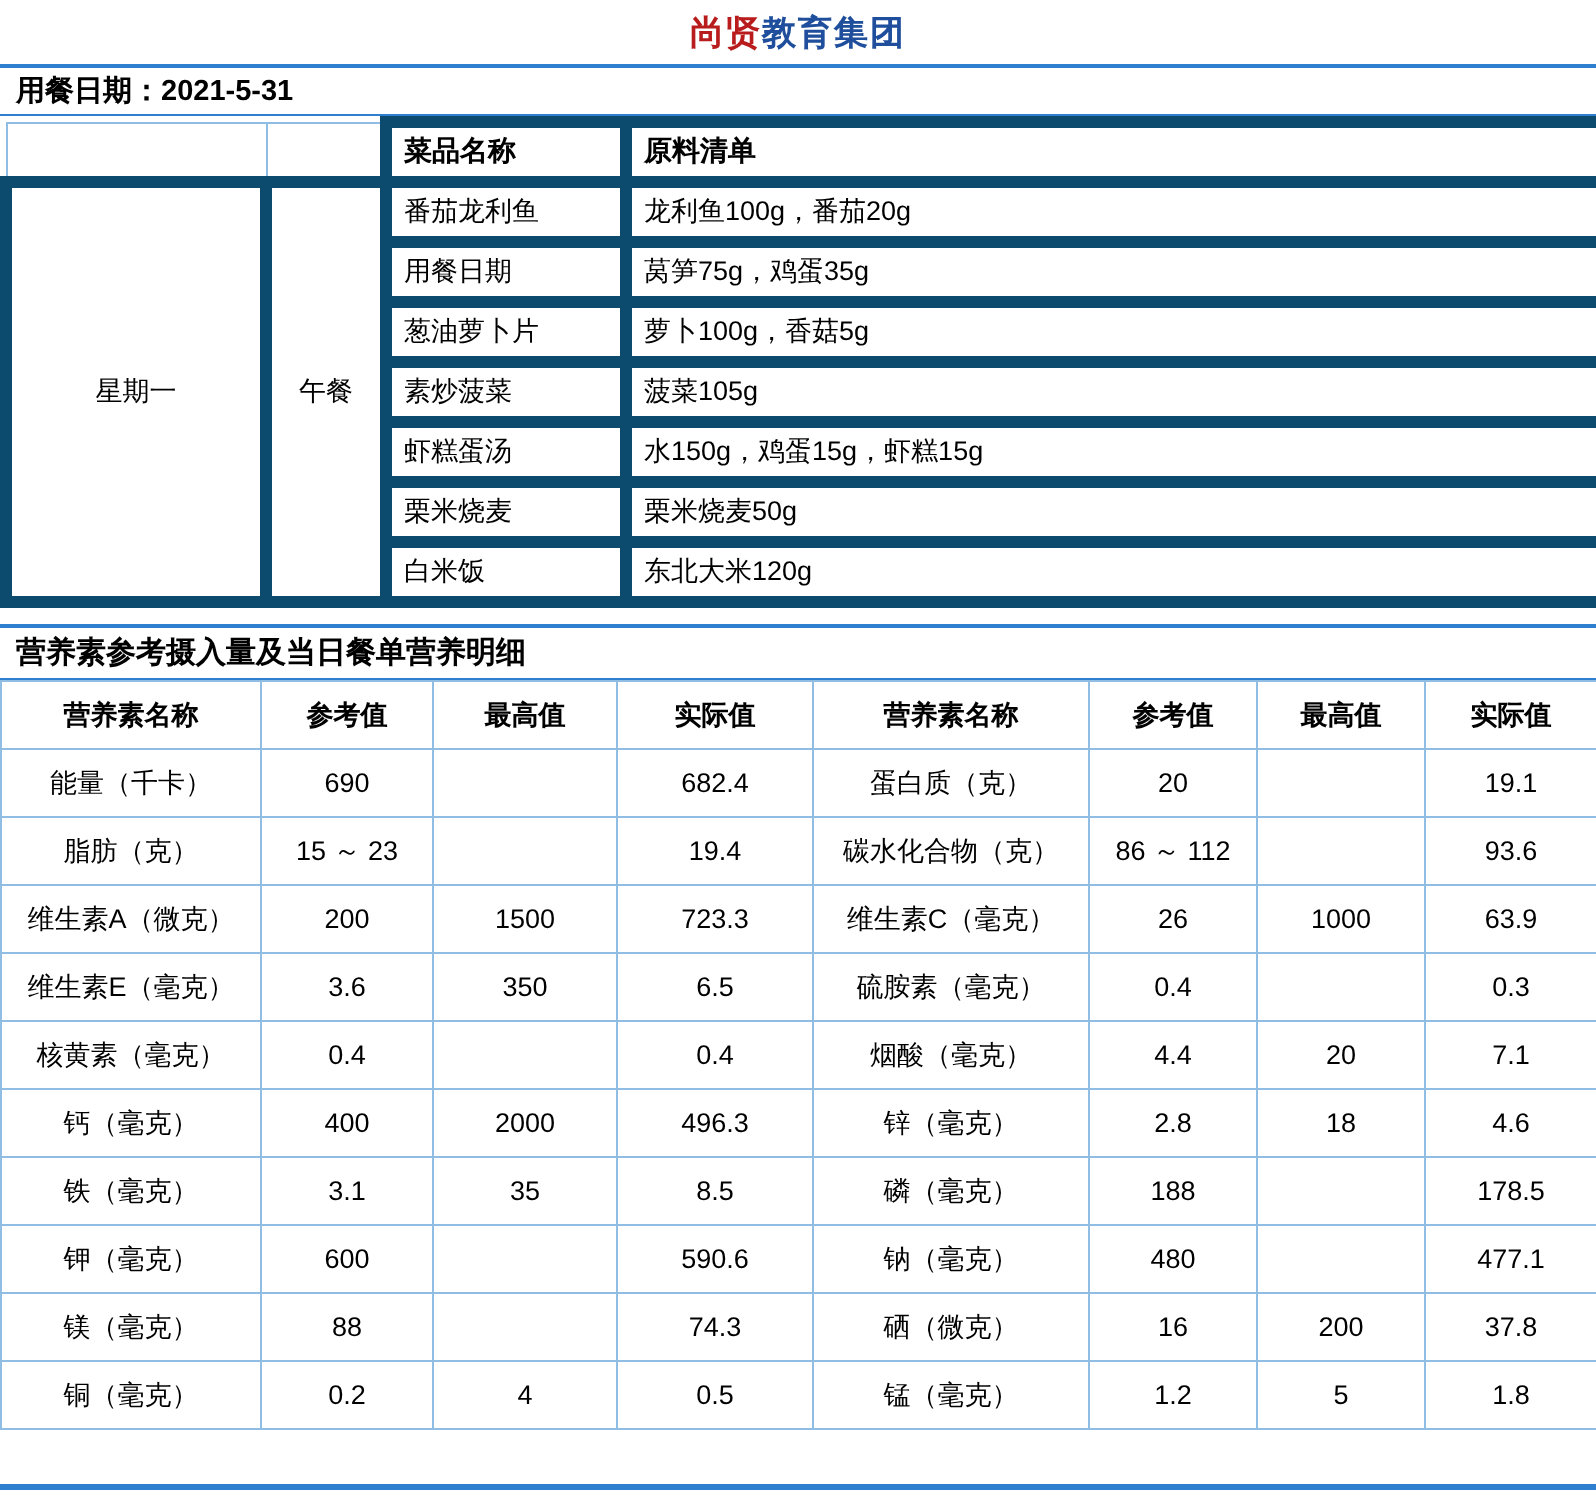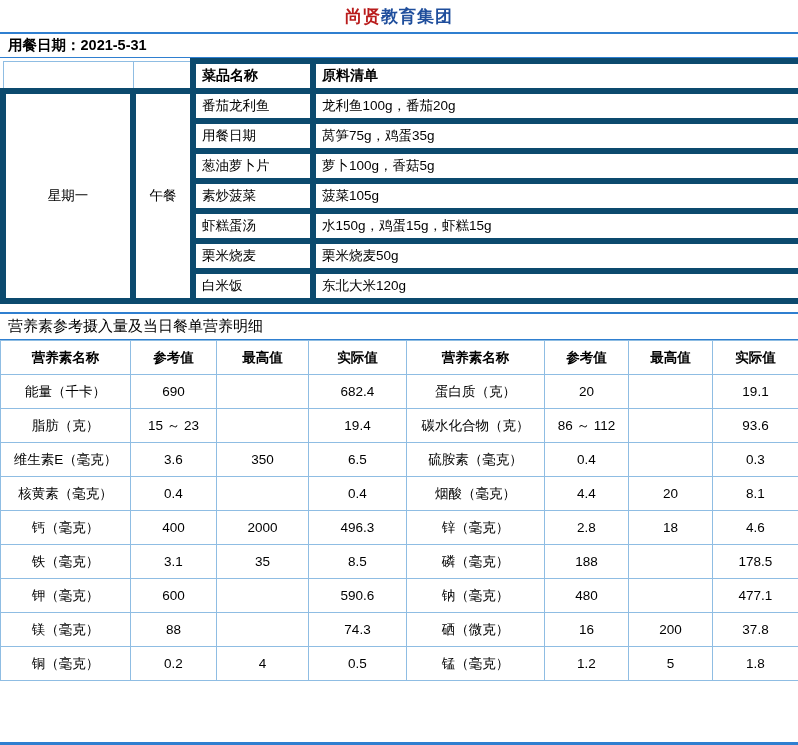--- a/index.html
+++ b/index.html
@@ -72,21 +72,21 @@
 
   
   .section-title {
     border-top: 2px solid #2f7fd0;
     border-bottom: 1px solid #2f7fd0;
     height: 28px;
     display: flex;
     align-items: center;
     padding-left: 8px;
     font-size: 15px;
-    font-weight: normal;
+    font-weight: bold;
     box-sizing: border-box;
     margin-top: 8px;
   }
   .nutri-table {
     border-collapse: collapse;
     width: 798px;
     table-layout: fixed;
   }
   .nutri-table td {
     border: 1px solid #8fbde3;
@@ -215,38 +215,48 @@
         <td>脂肪（克）</td>
         <td>15 ～ 23</td>
         <td></td>
         <td>19.4</td>
         <td>碳水化合物（克）</td>
         <td>86 ～ 112</td>
         <td></td>
         <td>93.6</td>
       </tr>
       <tr>
+        <td>维生素A（微克）</td>
+        <td>200</td>
+        <td>1500</td>
+        <td>723.3</td>
+        <td>维生素C（毫克）</td>
+        <td>26</td>
+        <td>1000</td>
+        <td>63.9</td>
+      </tr>
+      <tr>
         <td>维生素E（毫克）</td>
         <td>3.6</td>
         <td>350</td>
         <td>6.5</td>
         <td>硫胺素（毫克）</td>
         <td>0.4</td>
         <td></td>
         <td>0.3</td>
       </tr>
       <tr>
         <td>核黄素（毫克）</td>
         <td>0.4</td>
         <td></td>
         <td>0.4</td>
         <td>烟酸（毫克）</td>
         <td>4.4</td>
         <td>20</td>
-        <td>8.1</td>
+        <td>7.1</td>
       </tr>
       <tr>
         <td>钙（毫克）</td>
         <td>400</td>
         <td>2000</td>
         <td>496.3</td>
         <td>锌（毫克）</td>
         <td>2.8</td>
         <td>18</td>
         <td>4.6</td>

